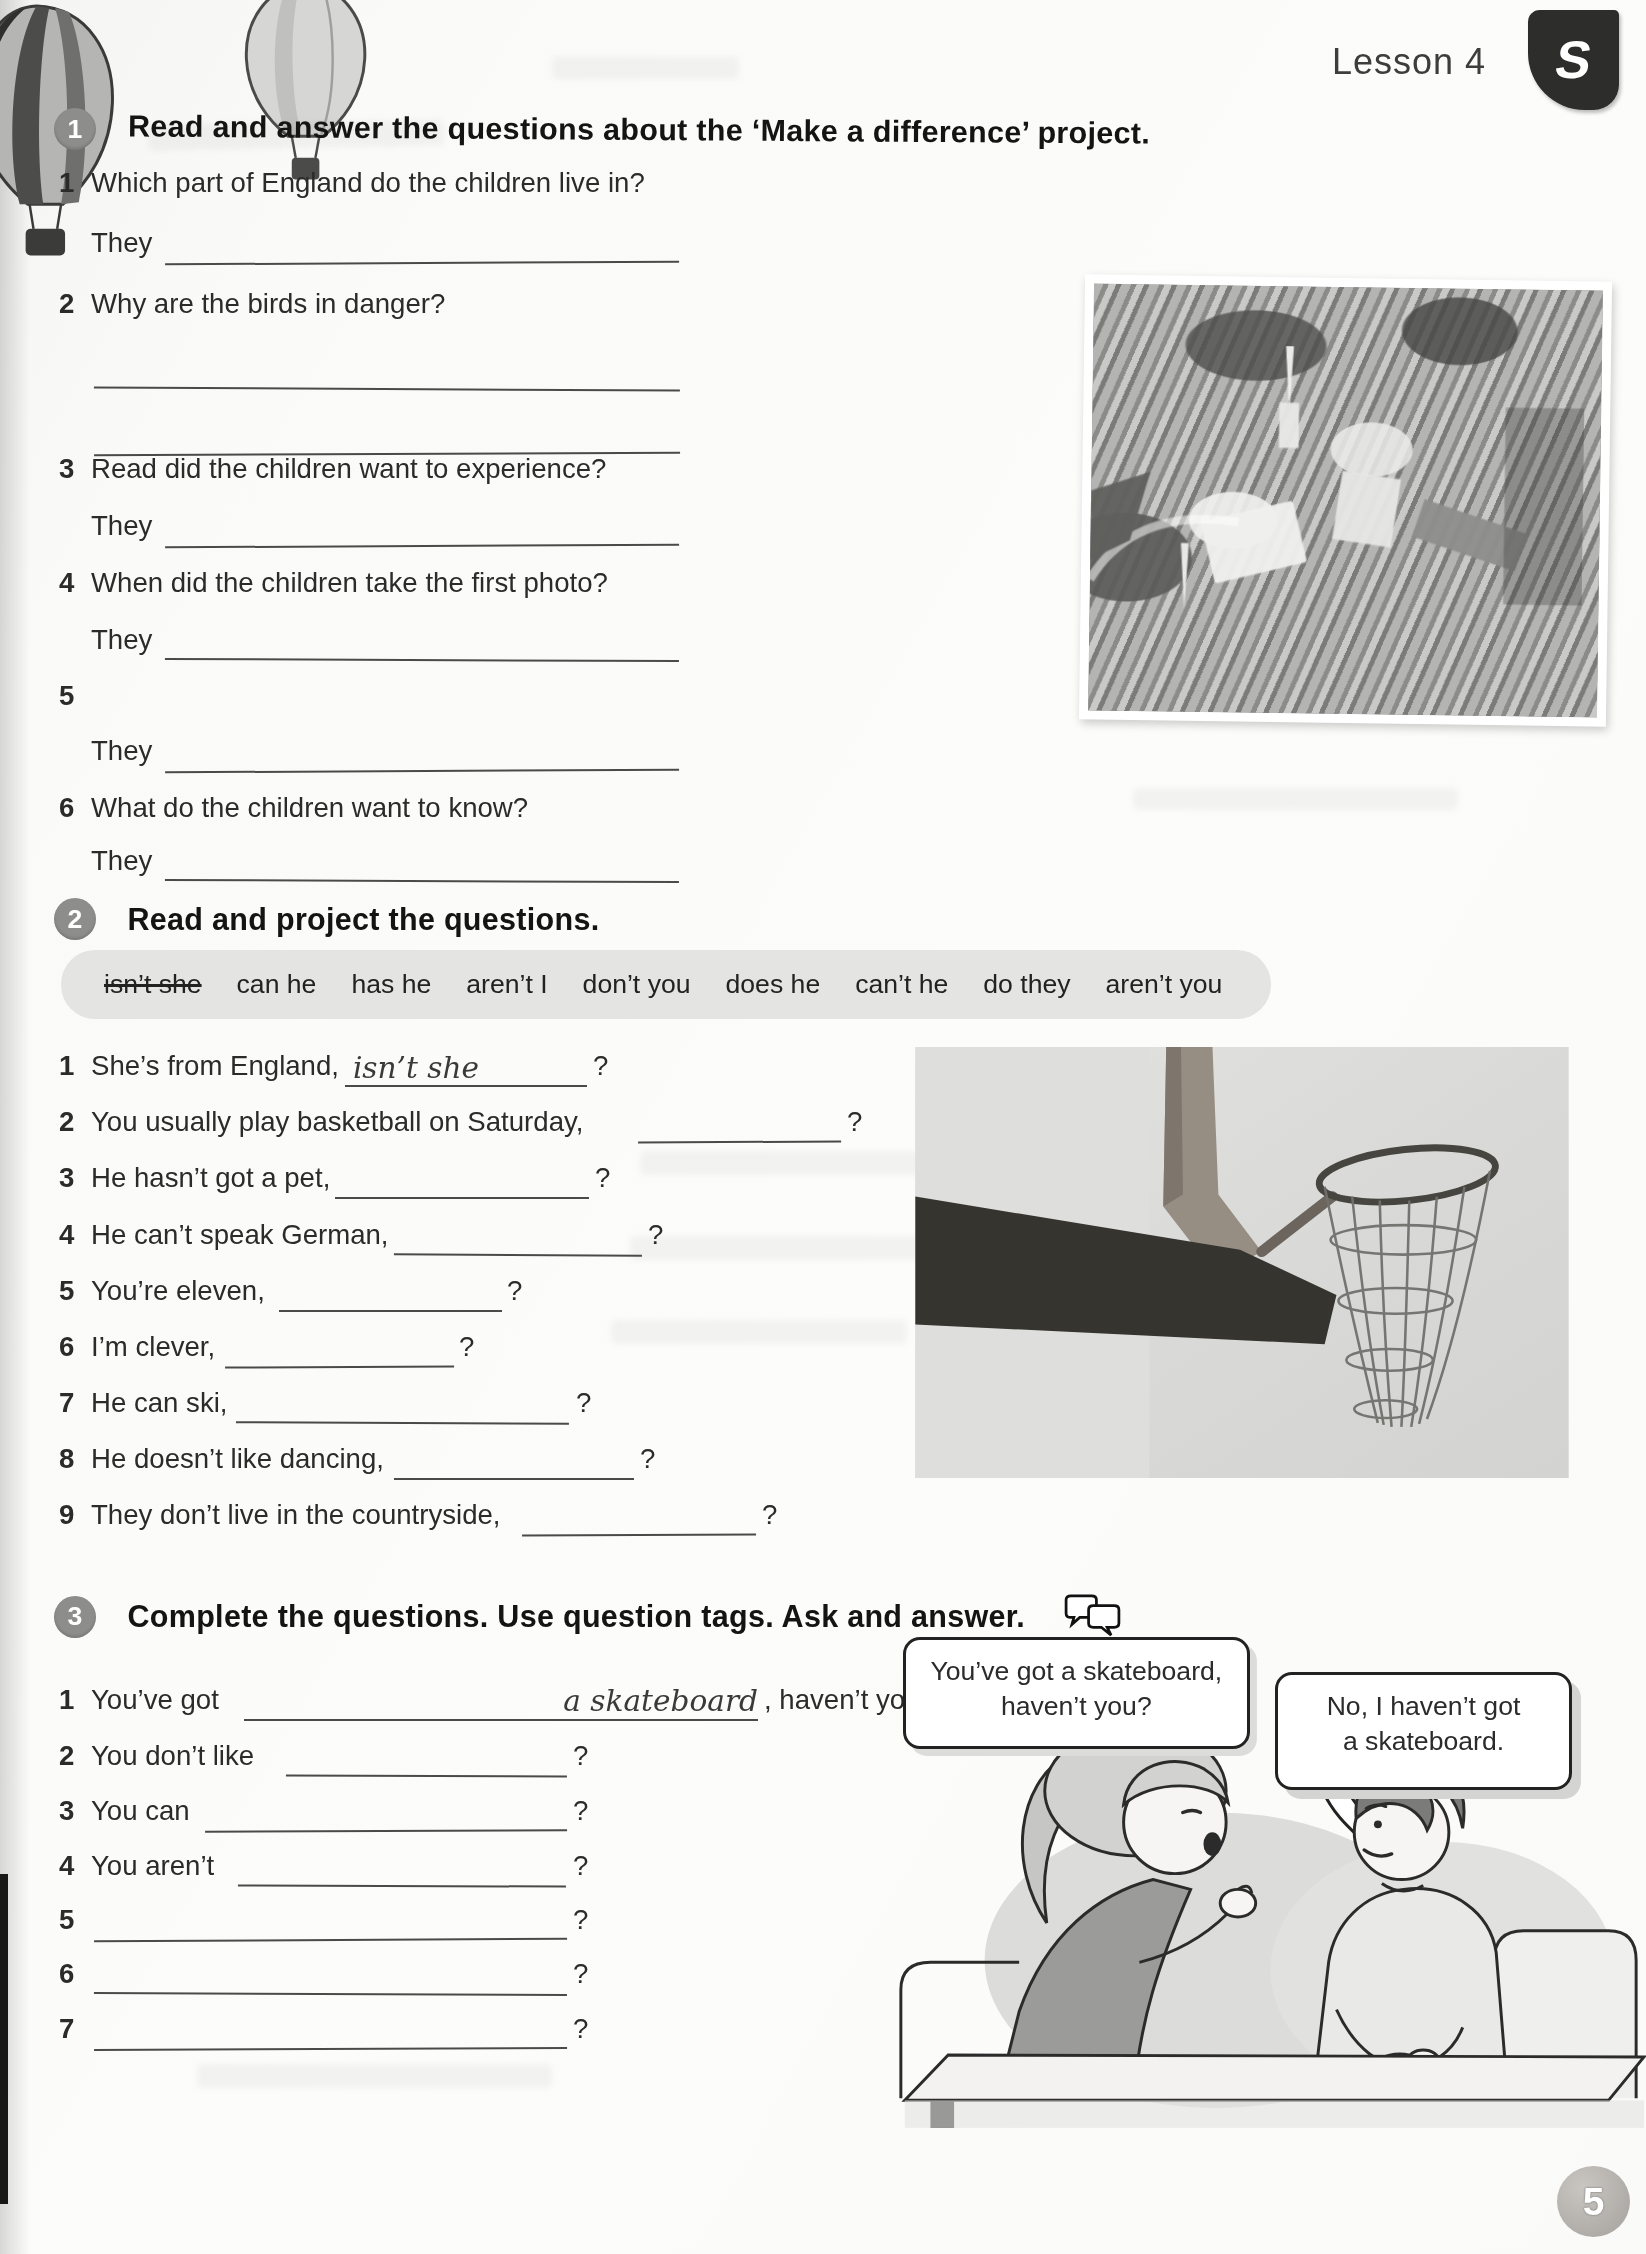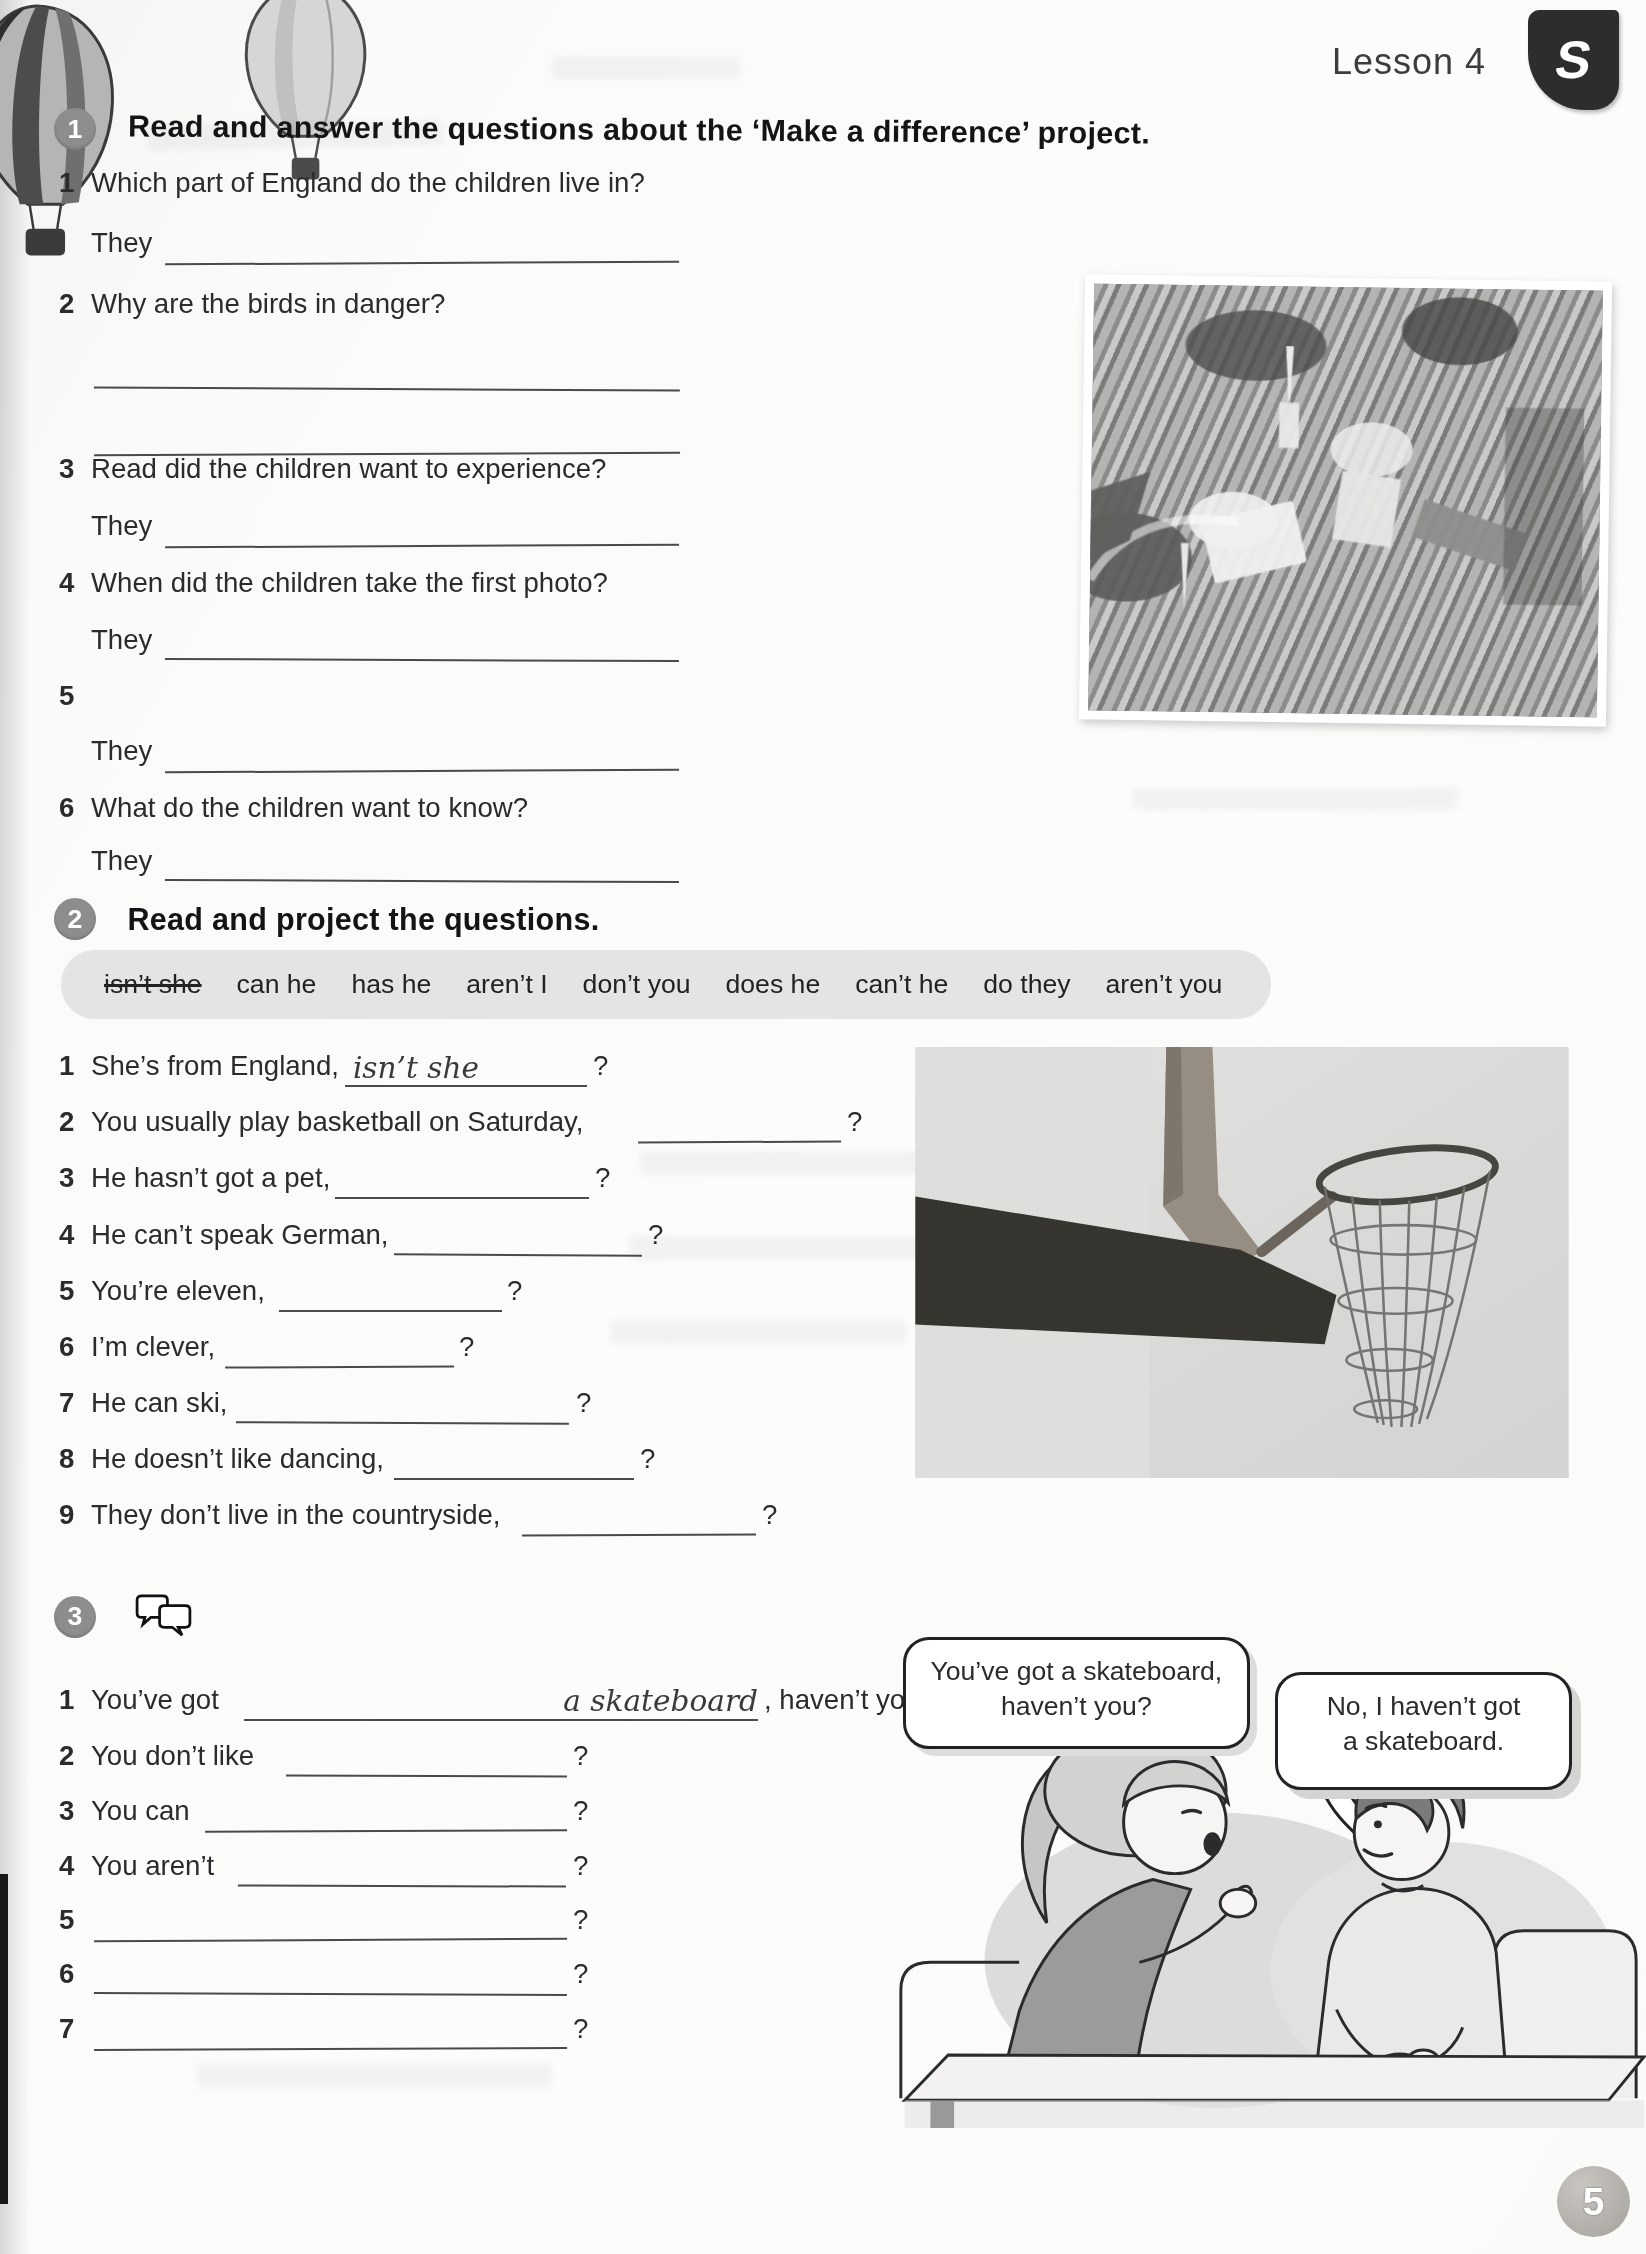--- a/index.html
+++ b/index.html
@@ -33,21 +33,21 @@
   .photo{position:absolute;background:#fff;box-shadow:2px 3.9px 9.9px rgba(0,0,0,.20);}
   .photo-inner{position:absolute;inset:8.9px;overflow:hidden;}
   .city-bg{width:100%;height:100%;background-color:#a7a7a5;background-image:
       radial-gradient(118px 79px at 7% 64%,rgba(90,90,88,.9) 0 55%,transparent 57%),
       radial-gradient(138px 69px at 32% 14%,rgba(78,78,76,.8) 0 50%,transparent 52%),
       radial-gradient(118px 69px at 72% 10%,rgba(70,70,68,.8) 0 48%,transparent 50%),
       radial-gradient(89px 59px at 55% 38%,rgba(235,235,233,.85) 0 45%,transparent 47%),
       radial-gradient(108px 69px at 28% 55%,rgba(240,240,238,.9) 0 40%,transparent 42%),
       repeating-linear-gradient(113deg,#b4b4b2 0 8.9px,#8b8b89 8.9px 13.8px,#c9c9c7 13.8px 20.7px,#7b7b79 20.7px 25.6px),
       linear-gradient(#a7a7a5,#9d9d9b);}
-  .bubble{position:absolute;background:#fff;border:3px solid #222;border-radius:26px;text-align:center;
+  .bubble{position:absolute;background:#fff;border:3px solid #222;border-radius:17px;text-align:center;
           font-size:26.6px;line-height:35px;padding-top:13.8px;box-sizing:border-box;}
   .pagenum{position:absolute;left:1557px;top:2166px;width:73px;height:71px;border-radius:50%;
            background:radial-gradient(circle at 35% 30%,#c9c6c2,#a5a29e);display:flex;align-items:center;
            justify-content:center;color:#fff;font-size:39px;font-weight:bold;
            text-shadow:0 0 2px #8a8784,0 0 2px #8a8784;}
   .icon-bubbles{flex:none;margin-left:5.9px;}
 </style>
 </head>
 <body>
 
@@ -270,20 +270,21 @@
         <ellipse cx="496" cy="196" rx="74" ry="15"></ellipse>
         <ellipse cx="488" cy="258" rx="58" ry="13"></ellipse>
         <ellipse cx="482" cy="318" rx="44" ry="11"></ellipse>
         <ellipse cx="478" cy="368" rx="32" ry="9"></ellipse>
       </g>
     </svg>
   </div>
 
   <div class="ex-head" style="top:1594px">
     <span class="badge">3</span>
+    <span class="ex-title">Complete the questions. Use question tags. Ask and answer.</span>
     <svg class="icon-bubbles" width="61" height="45" viewBox="0 0 62 46">
       <path d="M4,6 Q4,2 9,2 L30,2 Q35,2 35,6 L35,20 Q35,24 30,24 L18,24 L10,31 L12,24 L9,24 Q4,24 4,20 Z" fill="#fff" stroke="#111" stroke-width="2.8"></path>
       <path d="M27,16 Q27,12 32,12 L53,12 Q58,12 58,16 L58,30 Q58,34 53,34 L46,34 L50,42 L40,34 L32,34 Q27,34 27,30 Z" fill="#fff" stroke="#111" stroke-width="2.8"></path>
     </svg>
   </div>
 
   <div class="row" style="top:1684px">
     <span class="n">1</span>
     <span class="qt">You’ve got</span>
     <div class="blank" style="left:244px;width:514px;text-align:right">

